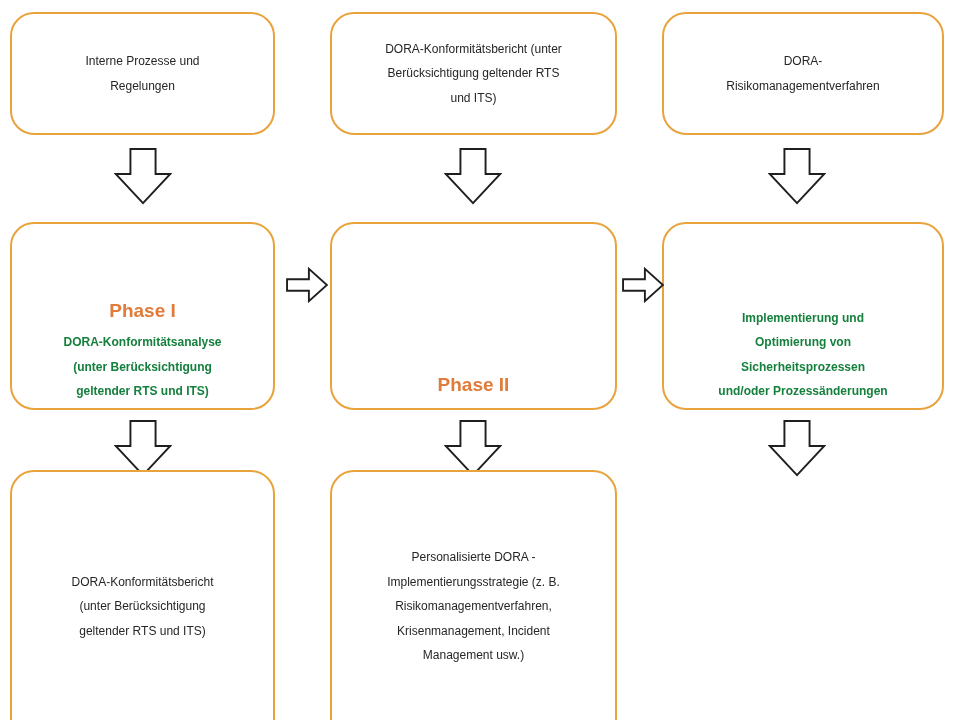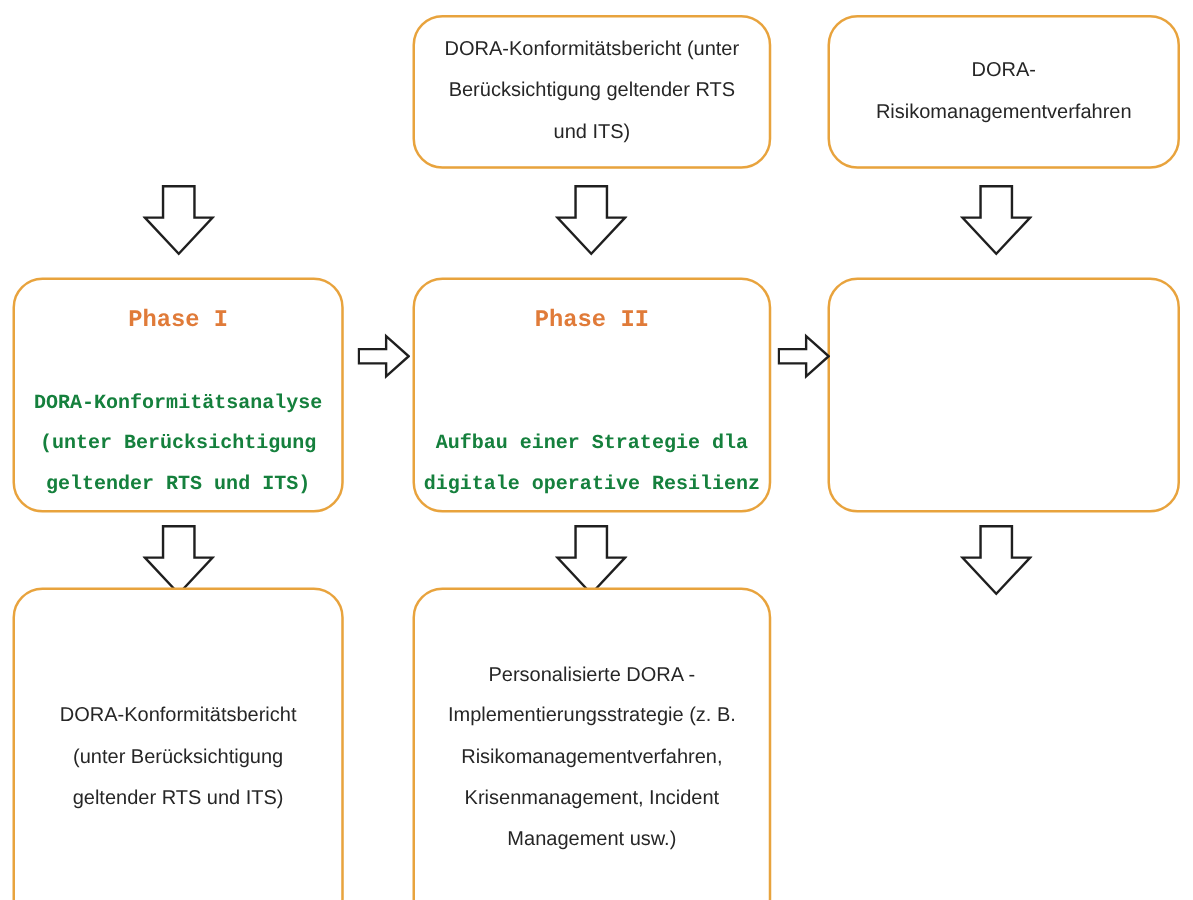--- a/index.html
+++ b/index.html
@@ -7,24 +7,24 @@
     position:relative;width:954px;height:720px;background:#fff;overflow:hidden;
     font-family:"Liberation Sans","DejaVu Sans",sans-serif;
   }
   .box{
     position:absolute;box-sizing:border-box;background:#fff;
     border:2px solid var(--box-border,#E8A33D);border-radius:24px;
     display:flex;flex-direction:column;align-items:center;justify-content:center;
     text-align:center;padding:4px 3px;
   }
   .box-text{
-    white-space:pre-line;font-size:16px;line-height:2.05;
+    white-space:pre-line;font-size:12px;line-height:2.05;
     color:var(--body-text,#262626);
   }
-  .phase{justify-content:space-between;padding-top:13px;font-family:Liberation Mono, monospace;}
+  .phase{justify-content:flex-end;padding-top:13px;}
   .phase-title{
     font-size:19px;font-weight:bold;line-height:2;
     color:var(--phase-title,#E07B39);
   }
   .phase .box-text{font-weight:bold;color:#15803d;}
   .arrow{position:absolute;}
   .arrow svg{display:block;}
   .arrow polygon{fill:#ffffff;stroke:var(--arrow-outline,#1f1f1f);stroke-width:2;stroke-linejoin:miter;}
   
   .c1{left:10px;width:265px;}
@@ -32,20 +32,24 @@
   .c3{left:662px;width:282px;}
   .r1{top:12px;height:123px;}
   .r2{top:222px;height:188px;}
   .r3{top:470px;height:273px;}
 </style>
 </head>
 <body>
 
 <div class="stage">
 
+  <div class="box r1 c1">
+    <div class="box-text">Interne Prozesse und
+Regelungen</div>
+  </div>
   <div class="box r1 c2">
     <div class="box-text">DORA-Konformitätsbericht (unter
 Berücksichtigung geltender RTS
 und ITS)</div>
   </div>
   <div class="box r1 c3">
     <div class="box-text">DORA-
 Risikomanagementverfahren</div>
   </div>
 
@@ -66,24 +70,26 @@
   </div>
 
   <div class="box phase r2 c1">
     <div class="phase-title">Phase I</div>
     <div class="box-text">DORA-Konformitätsanalyse
 (unter Berücksichtigung
 geltender RTS und ITS)</div>
   </div>
   <div class="box phase r2 c2">
     <div class="phase-title">Phase II</div>
-    <div class="box-text">Aufbau einer Strategie dla
-digitale operative Resilienz</div>
   </div>
   <div class="box phase r2 c3">
+    <div class="box-text">Implementierung und
+Optimierung von
+Sicherheitsprozessen
+und/oder Prozessänderungen</div>
   </div>
 
   <div class="arrow" style="left:286px;top:266px;">
     <svg width="42" height="38" viewBox="0 0 44 40">
         <polygon points="1,14 24,14 24,3 43,20 24,37 24,26 1,26"></polygon>
       </svg>
   </div>
   <div class="arrow" style="left:622px;top:266px;">
     <svg width="42" height="38" viewBox="0 0 44 40">
         <polygon points="1,14 24,14 24,3 43,20 24,37 24,26 1,26"></polygon>

